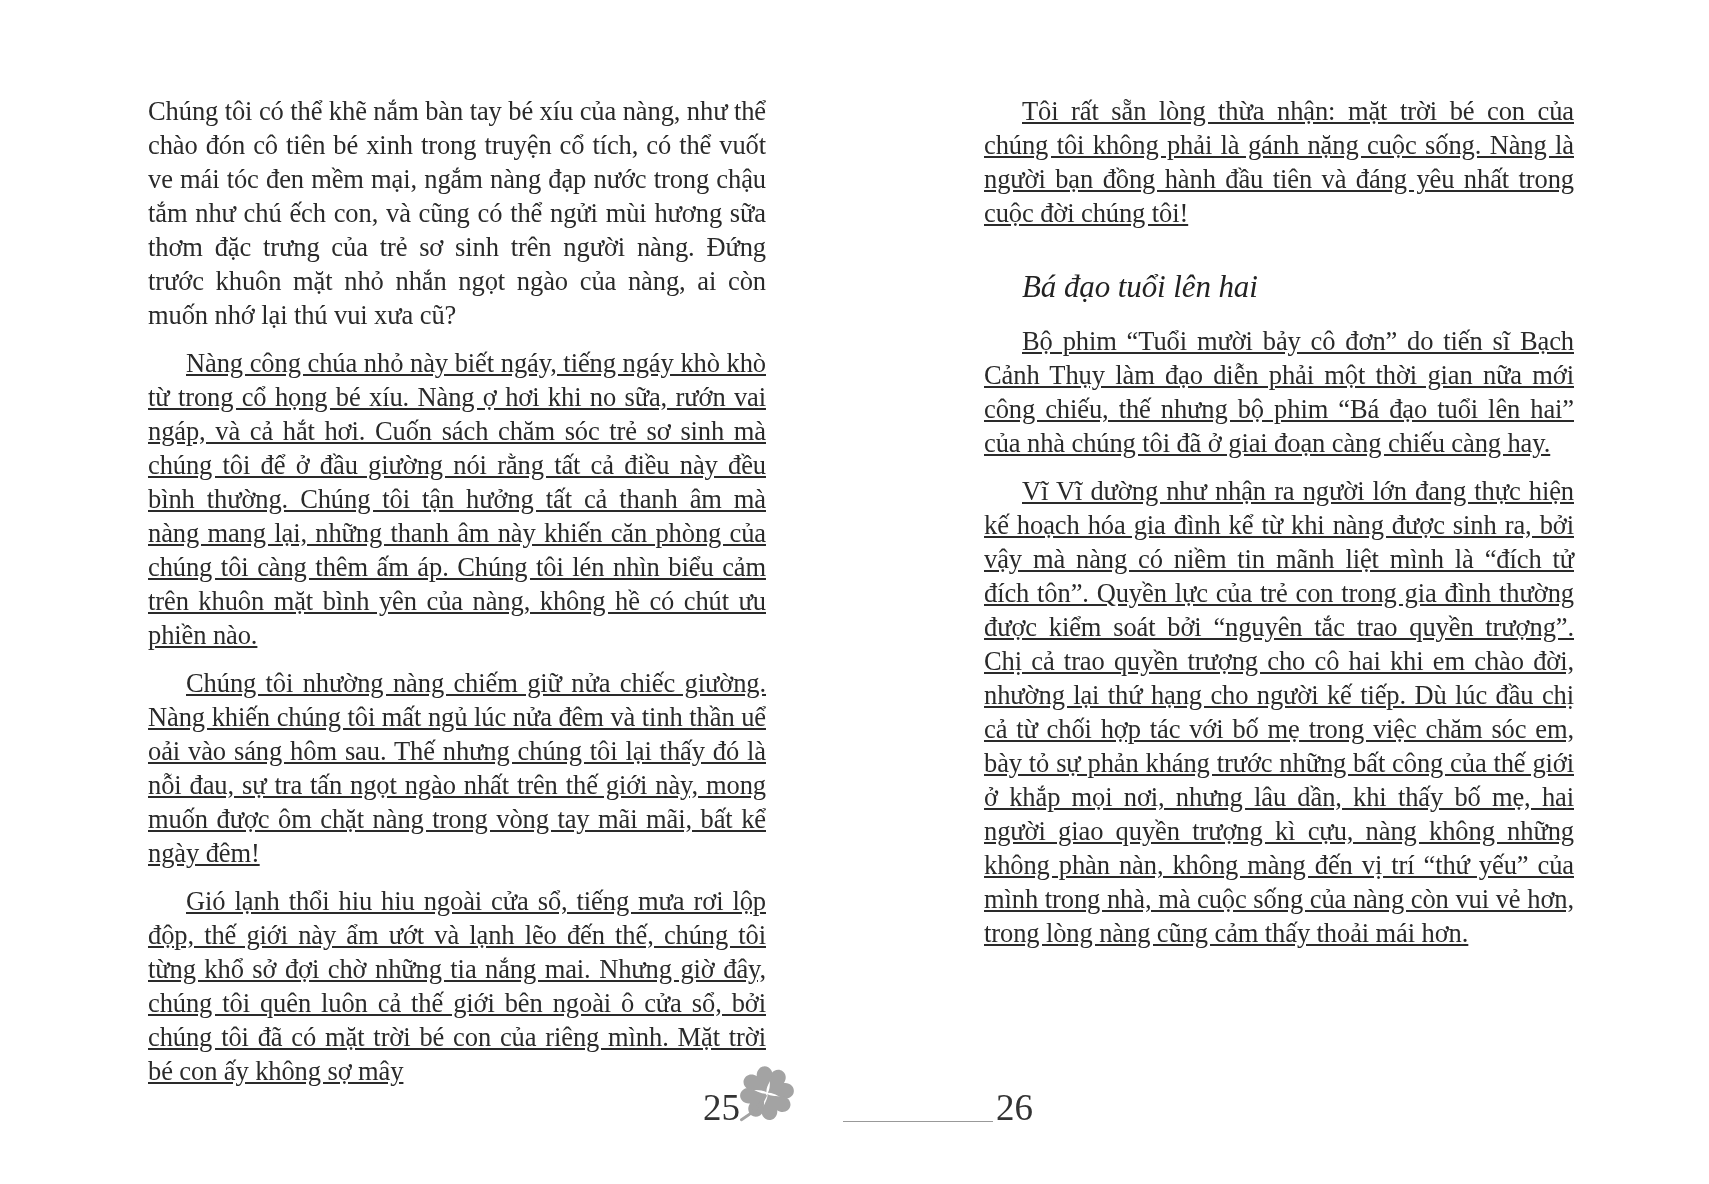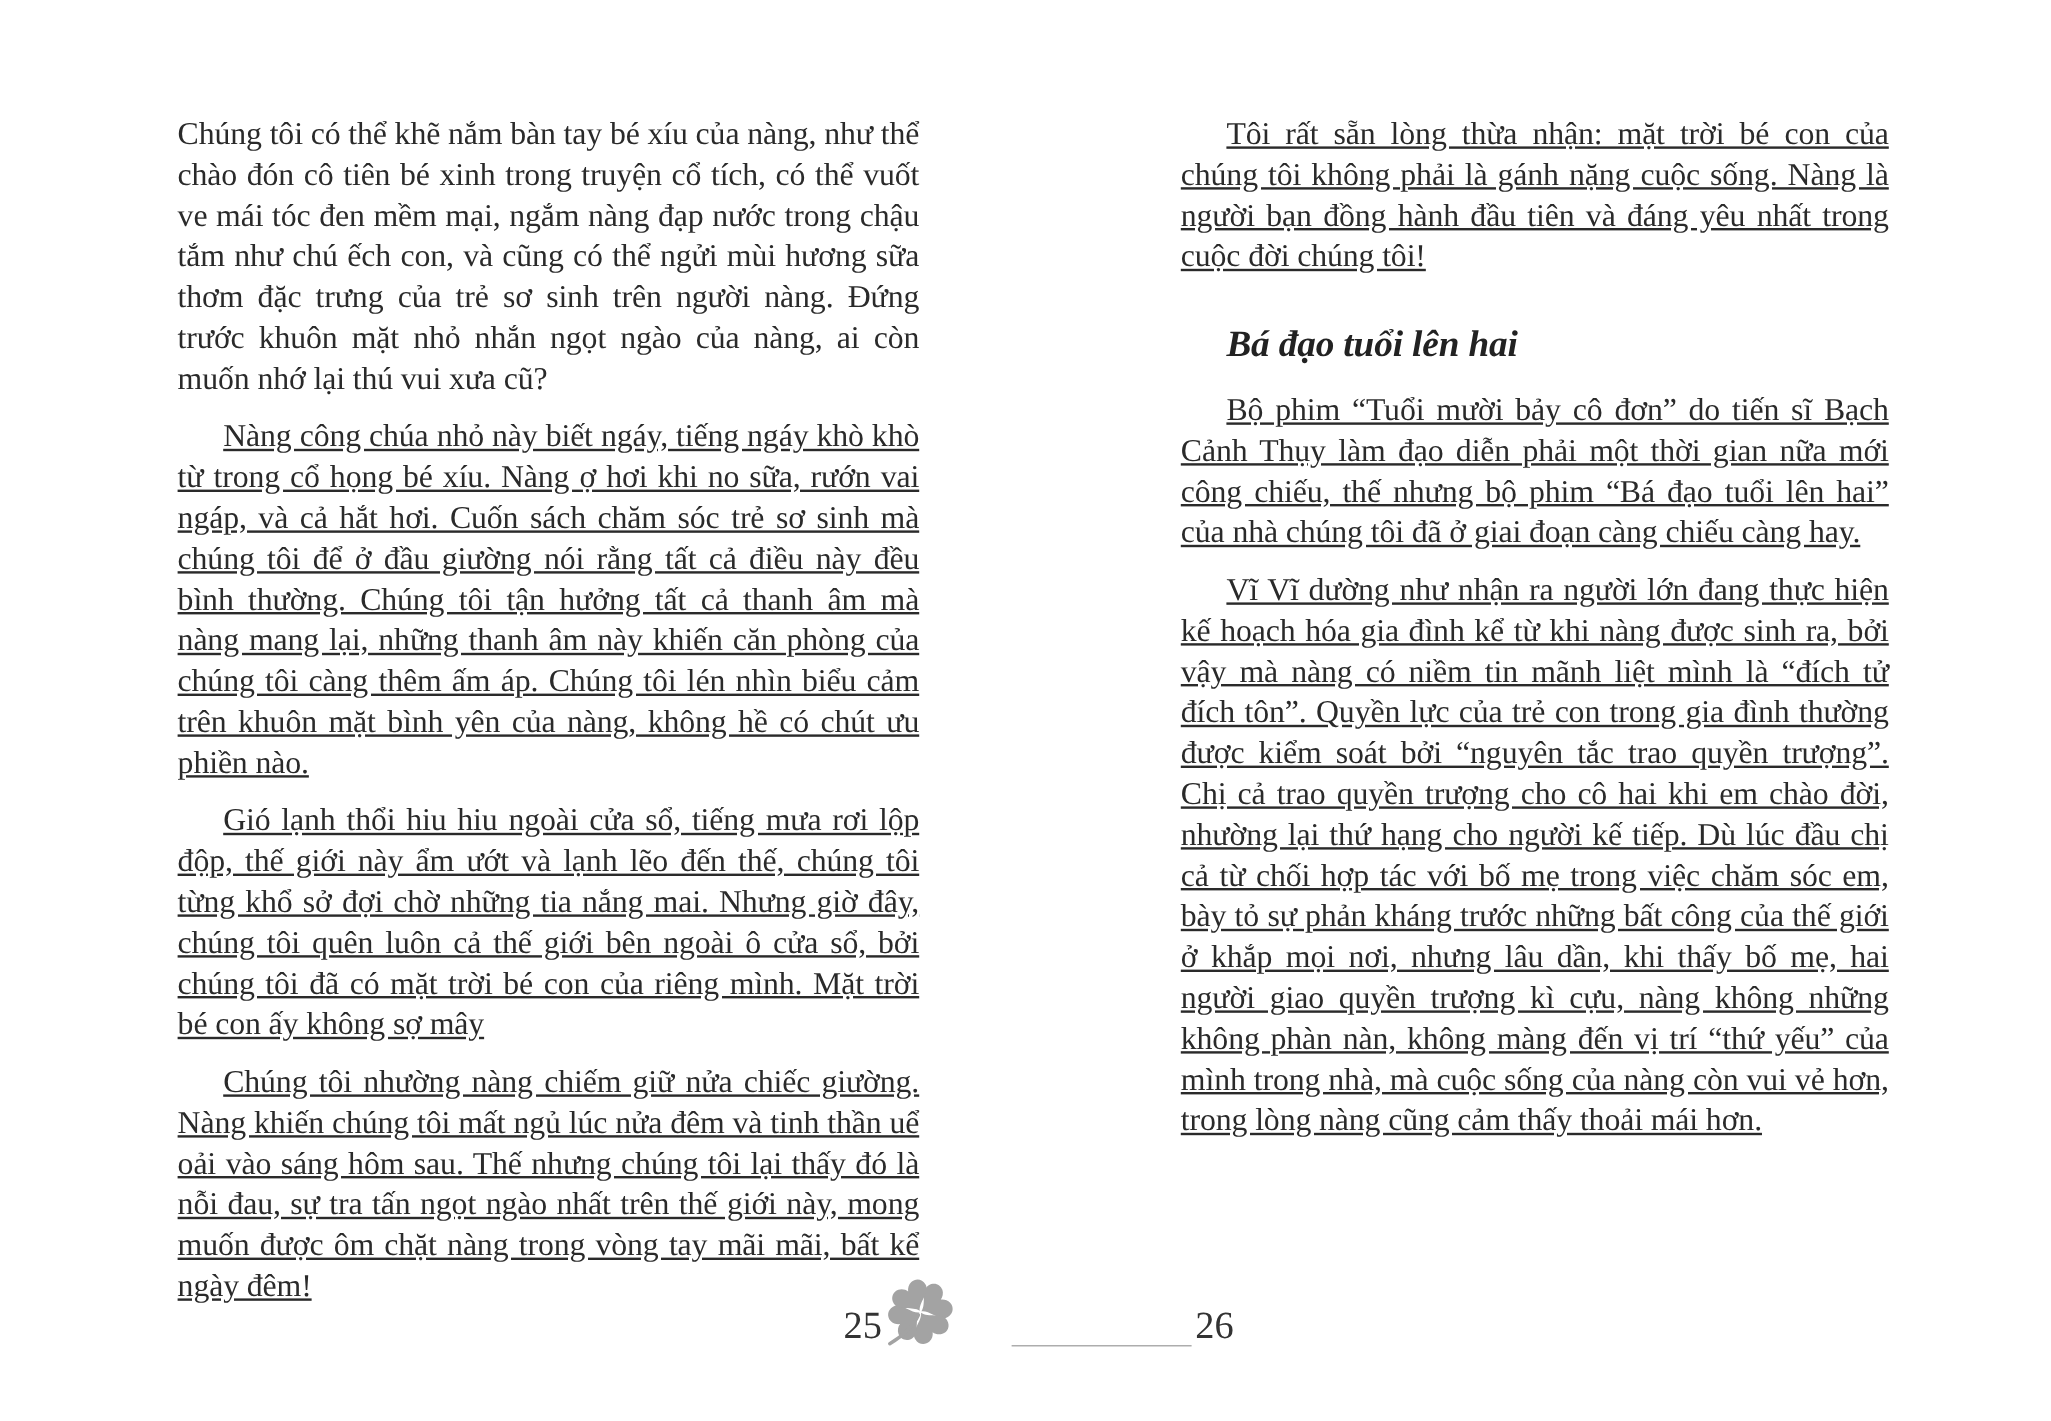--- a/index.html
+++ b/index.html
@@ -35,29 +35,29 @@
     top: 94px;
     width: 618px;
   }
   #right-column {
     left: 948px;
     top: 94px;
     width: 590px;
   }
   .section-heading {
     font-size: 31px;
-    font-weight: bold;
+    font-weight: normal;
     font-style: italic;
     margin: 40px 0 20px 38px;
     text-align: left;
     color: #222222;
   }
   .page-number {
     position: absolute;
-    font-size: 32px;
+    font-size: 37px;
     color: #333333;
   }
   #page-number-left {
     left: 703px;
     top: 1086px;
   }
   #page-number-right {
     left: 996px;
     top: 1086px;
   }
@@ -78,22 +78,22 @@
   }
 </style>
 </head>
 <body>
 
 <div id="book-spread">
 
   <div id="left-column" class="text-column">
     <p>Chúng tôi có thể khẽ nắm bàn tay bé xíu của nàng, như thể chào đón cô tiên bé xinh trong truyện cổ tích, có thể vuốt ve mái tóc đen mềm mại, ngắm nàng đạp nước trong chậu tắm như chú ếch con, và cũng có thể ngửi mùi hương sữa thơm đặc trưng của trẻ sơ sinh trên người nàng. Đứng trước khuôn mặt nhỏ nhắn ngọt ngào của nàng, ai còn muốn nhớ lại thú vui xưa cũ?</p>
     <p class="indent">Nàng công chúa nhỏ này biết ngáy, tiếng ngáy khò khò từ trong cổ họng bé xíu. Nàng ợ hơi khi no sữa, rướn vai ngáp, và cả hắt hơi. Cuốn sách chăm sóc trẻ sơ sinh mà chúng tôi để ở đầu giường nói rằng tất cả điều này đều bình thường. Chúng tôi tận hưởng tất cả thanh âm mà nàng mang lại, những thanh âm này khiến căn phòng của chúng tôi càng thêm ấm áp. Chúng tôi lén nhìn biểu cảm trên khuôn mặt bình yên của nàng, không hề có chút ưu phiền nào.</p>
+    <p class="indent">Chúng tôi nhường nàng chiếm giữ nửa chiếc giường. Nàng khiến chúng tôi mất ngủ lúc nửa đêm và tinh thần uể oải vào sáng hôm sau. Thế nhưng chúng tôi lại thấy đó là nỗi đau, sự tra tấn ngọt ngào nhất trên thế giới này, mong muốn được ôm chặt nàng trong vòng tay mãi mãi, bất kể ngày đêm!</p>
     <p class="indent">Gió lạnh thổi hiu hiu ngoài cửa sổ, tiếng mưa rơi lộp độp, thế giới này ẩm ướt và lạnh lẽo đến thế, chúng tôi từng khổ sở đợi chờ những tia nắng mai. Nhưng giờ đây, chúng tôi quên luôn cả thế giới bên ngoài ô cửa sổ, bởi chúng tôi đã có mặt trời bé con của riêng mình. Mặt trời bé con ấy không sợ mây</p>
-    <p class="indent">Chúng tôi nhường nàng chiếm giữ nửa chiếc giường. Nàng khiến chúng tôi mất ngủ lúc nửa đêm và tinh thần uể oải vào sáng hôm sau. Thế nhưng chúng tôi lại thấy đó là nỗi đau, sự tra tấn ngọt ngào nhất trên thế giới này, mong muốn được ôm chặt nàng trong vòng tay mãi mãi, bất kể ngày đêm!</p>
   </div>
 
   <div id="right-column" class="text-column">
     <p class="indent">Tôi rất sẵn lòng thừa nhận: mặt trời bé con của chúng tôi không phải là gánh nặng cuộc sống. Nàng là người bạn đồng hành đầu tiên và đáng yêu nhất trong cuộc đời chúng tôi!</p>
     <h2 class="section-heading">Bá đạo tuổi lên hai</h2>
     <p class="indent">Bộ phim “Tuổi mười bảy cô đơn” do tiến sĩ Bạch Cảnh Thụy làm đạo diễn phải một thời gian nữa mới công chiếu, thế nhưng bộ phim “Bá đạo tuổi lên hai” của nhà chúng tôi đã ở giai đoạn càng chiếu càng hay.</p>
     <p class="indent">Vĩ Vĩ dường như nhận ra người lớn đang thực hiện kế hoạch hóa gia đình kể từ khi nàng được sinh ra, bởi vậy mà nàng có niềm tin mãnh liệt mình là “đích tử đích tôn”. Quyền lực của trẻ con trong gia đình thường được kiểm soát bởi “nguyên tắc trao quyền trượng”. Chị cả trao quyền trượng cho cô hai khi em chào đời, nhường lại thứ hạng cho người kế tiếp. Dù lúc đầu chị cả từ chối hợp tác với bố mẹ trong việc chăm sóc em, bày tỏ sự phản kháng trước những bất công của thế giới ở khắp mọi nơi, nhưng lâu dần, khi thấy bố mẹ, hai người giao quyền trượng kì cựu, nàng không những không phàn nàn, không màng đến vị trí “thứ yếu” của mình trong nhà, mà cuộc sống của nàng còn vui vẻ hơn, trong lòng nàng cũng cảm thấy thoải mái hơn.</p>
   </div>
 
   <div class="page-number" id="page-number-left">25</div>

